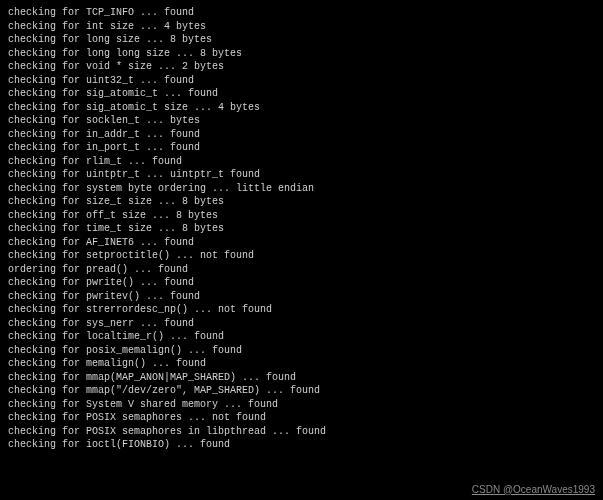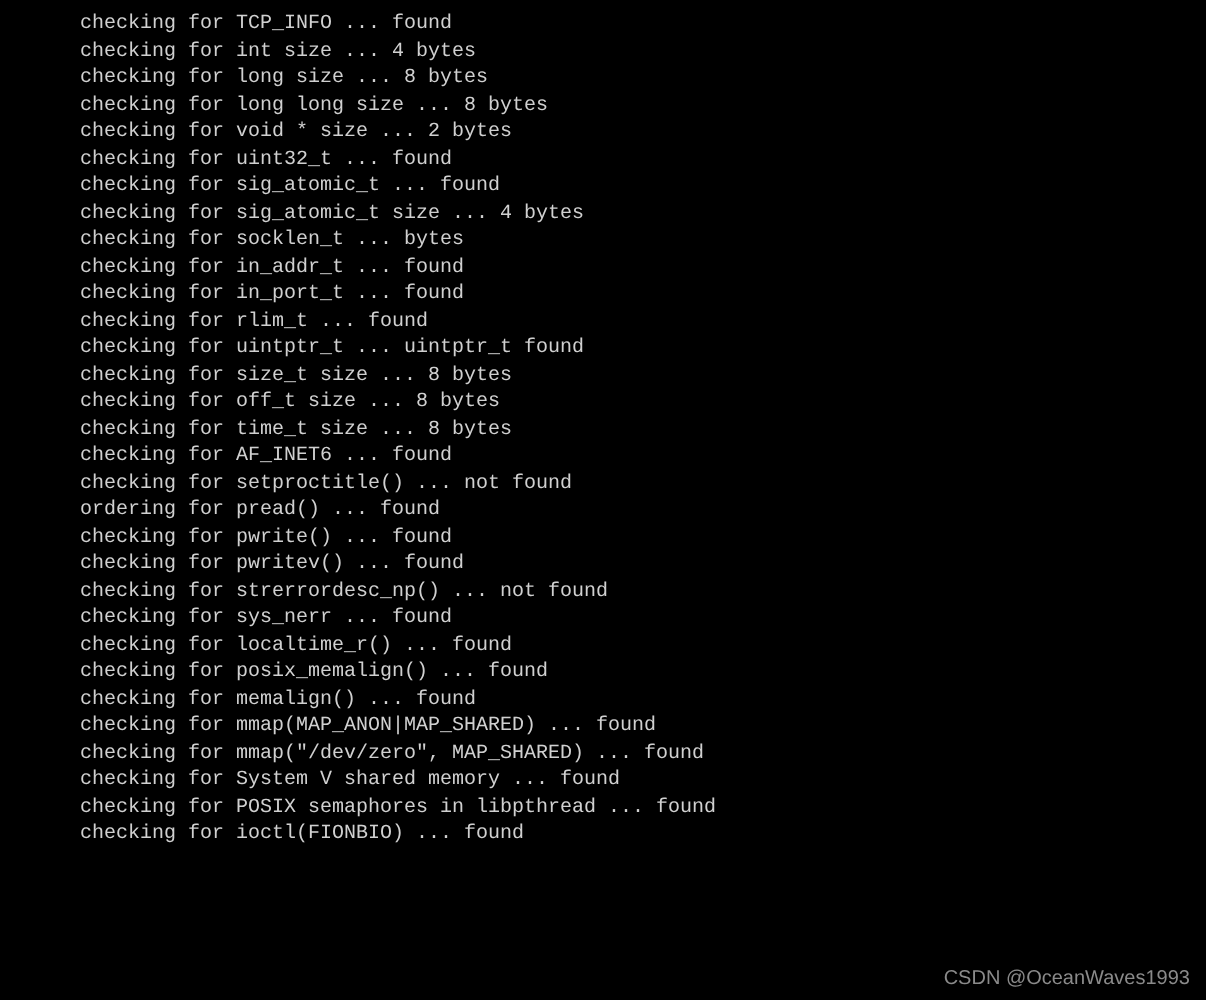--- a/index.html
+++ b/index.html
@@ -8,60 +8,63 @@
     color: #d0d0d0;
     font-family: "Consolas", "Courier New", monospace;
     font-size: 10px;
     line-height: 1.35;
     padding: 6px 8px;
     width: 603px;
     height: 500px;
     overflow: hidden;
     position: relative;
   }
-  .line { white-space: pre; margin-left: 32px; }
+  .line { white-space: pre; }
   .watermark {
     position: absolute;
     bottom: 4px;
     right: 8px;
     color: #8a8a8a;
     font-size: 10px;
     font-family: Arial, sans-serif;
+    text-decoration: underline;
   }
 </style>
 </head>
 <body>
 
 <div id="checks">
     <div class="line">checking for TCP_INFO ... found</div>
     <div class="line">checking for int size ... 4 bytes</div>
     <div class="line">checking for long size ... 8 bytes</div>
     <div class="line">checking for long long size ... 8 bytes</div>
     <div class="line">checking for void * size ... 2 bytes</div>
     <div class="line">checking for uint32_t ... found</div>
     <div class="line">checking for sig_atomic_t ... found</div>
     <div class="line">checking for sig_atomic_t size ... 4 bytes</div>
     <div class="line">checking for socklen_t ... bytes</div>
     <div class="line">checking for in_addr_t ... found</div>
     <div class="line">checking for in_port_t ... found</div>
     <div class="line">checking for rlim_t ... found</div>
     <div class="line">checking for uintptr_t ... uintptr_t found</div>
+    <div class="line">checking for system byte ordering ... little endian</div>
     <div class="line">checking for size_t size ... 8 bytes</div>
     <div class="line">checking for off_t size ... 8 bytes</div>
     <div class="line">checking for time_t size ... 8 bytes</div>
     <div class="line">checking for AF_INET6 ... found</div>
     <div class="line">checking for setproctitle() ... not found</div>
     <div class="line">ordering for pread() ... found</div>
     <div class="line">checking for pwrite() ... found</div>
     <div class="line">checking for pwritev() ... found</div>
     <div class="line">checking for strerrordesc_np() ... not found</div>
     <div class="line">checking for sys_nerr ... found</div>
     <div class="line">checking for localtime_r() ... found</div>
     <div class="line">checking for posix_memalign() ... found</div>
     <div class="line">checking for memalign() ... found</div>
     <div class="line">checking for mmap(MAP_ANON|MAP_SHARED) ... found</div>
     <div class="line">checking for mmap("/dev/zero", MAP_SHARED) ... found</div>
     <div class="line">checking for System V shared memory ... found</div>
+    <div class="line">checking for POSIX semaphores ... not found</div>
     <div class="line">checking for POSIX semaphores in libpthread ... found</div>
     <div class="line">checking for ioctl(FIONBIO) ... found</div>
   </div>
 
 <div class="watermark">CSDN @OceanWaves1993</div>
 
 </body></html>

